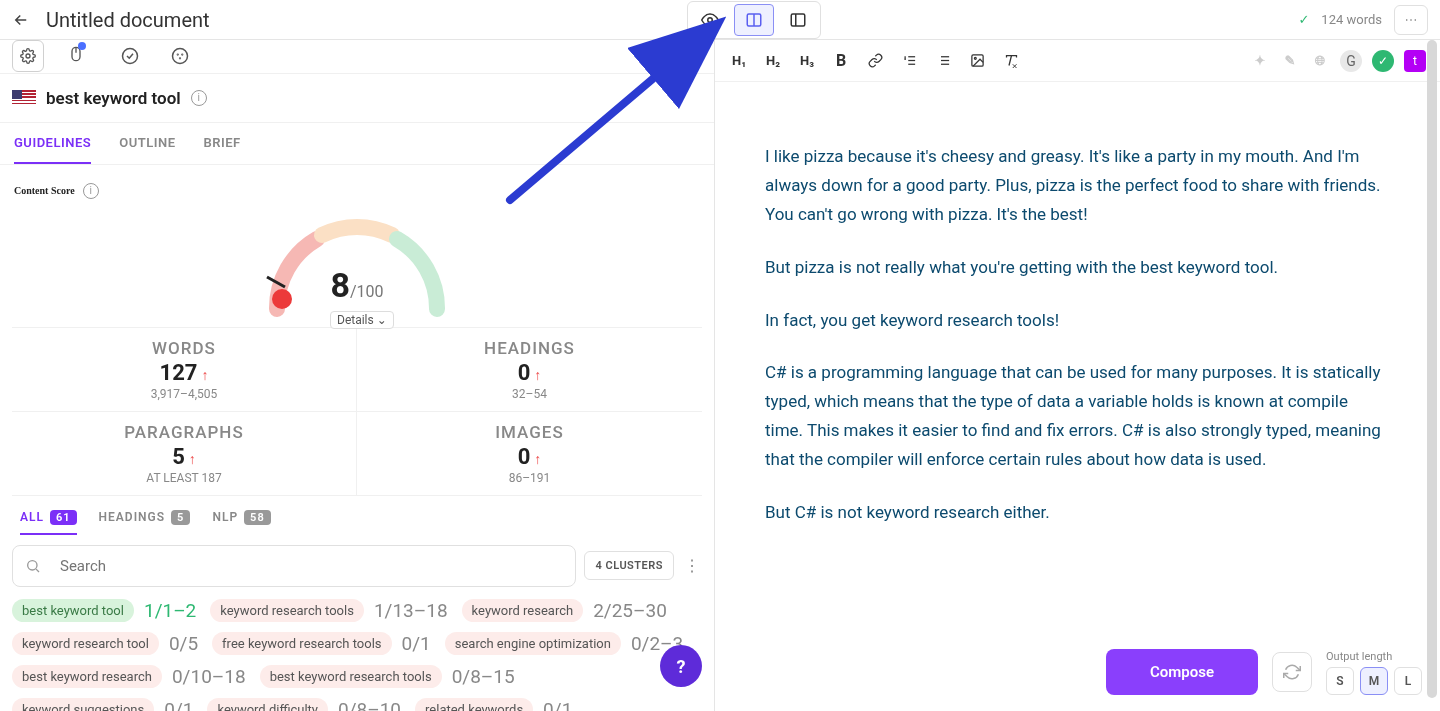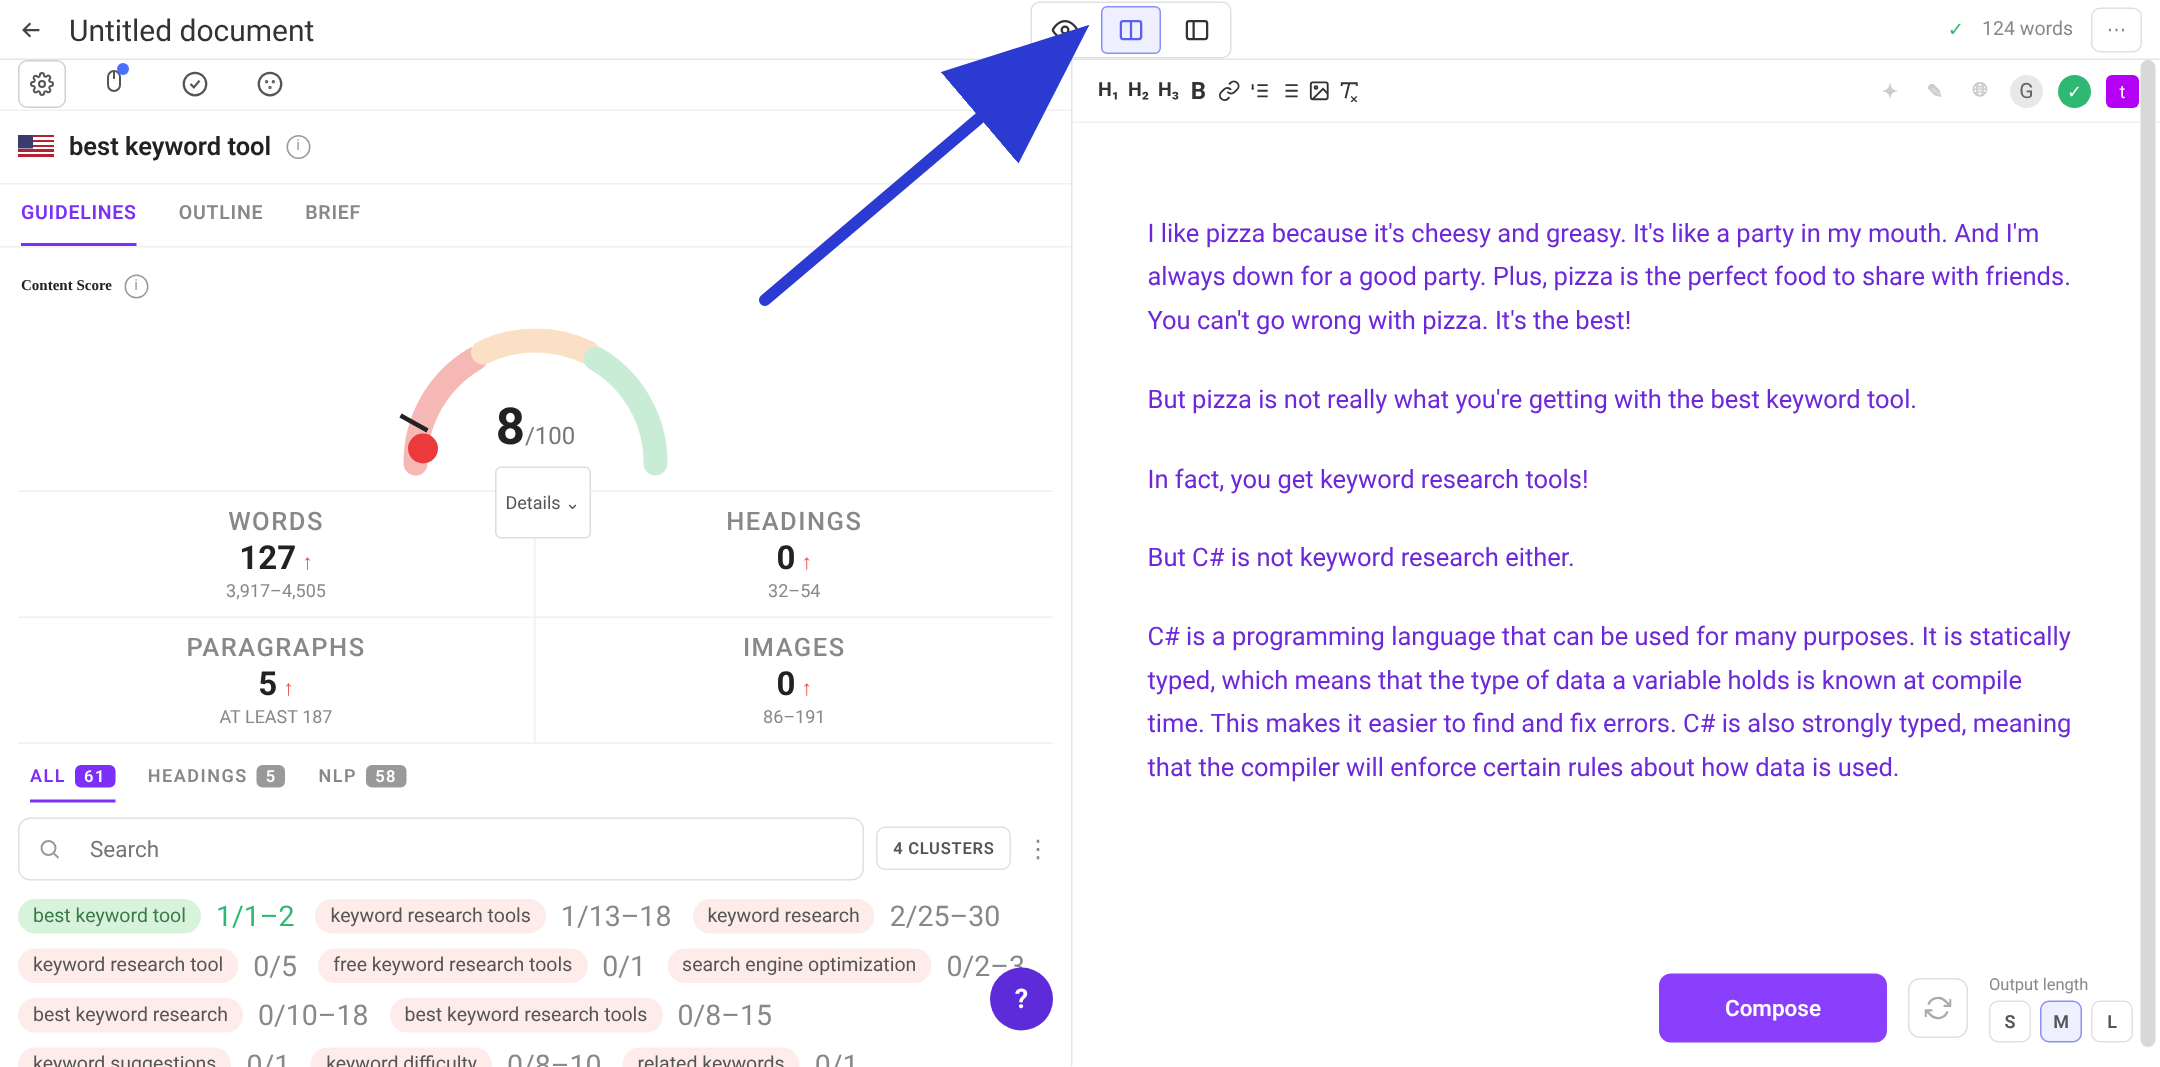--- a/index.html
+++ b/index.html
@@ -32,21 +32,21 @@
   .panel-tab { padding: 12px 0; font-size: 13px; font-weight: 600; letter-spacing: 0.5px; color: #888; cursor:pointer; border-bottom: 2px solid transparent; }
   .panel-tab.active { color: #7b2ff7; border-bottom-color: #7b2ff7; }
 
   .content-score-row { padding: 18px 14px 6px; display:flex; align-items:center; gap:8px;}
   .cs-label { font-size: 10px; font-weight: 700; color: #222; font-family: Liberation Serif, serif; }
 
   .gauge-wrap { display:flex; justify-content:center; padding: 4px 0 0; position: relative; }
   .score-value { position:absolute; top: 60px; left: 0; right: 0; text-align:center; }
   .score-num { font-size: 34px; font-weight: 700; color:#222;}
   .score-denom { font-size: 16px; color:#777; }
-  .details-btn { position:absolute; top: 106px; left: 330px; font-size: 12px; color:#555; border:1px solid #ddd; border-radius:4px; padding: 16px 6px; background:#fff; display:flex; align-items:flex-start; gap:3px; cursor:pointer; }
+  .details-btn { position:absolute; top: 106px; left: 330px; font-size: 12px; color:#555; border:1px solid #ddd; border-radius:4px; padding: 1px 6px; background:#fff; display:flex; align-items:flex-start; gap:3px; cursor:pointer; }
 
   .stats-grid { display:grid; grid-template-columns: 1fr 1fr; margin: 8px 12px 0; border:1px solid #f0f0f0; border-left:none; border-right:none;}
   .stat { padding: 10px; text-align:center; }
   .stat:nth-child(odd){ border-right:1px solid #f0f0f0;}
   .stat:nth-child(1),.stat:nth-child(2){ border-bottom:1px solid #f0f0f0;}
   .stat-label { font-size: 17px; letter-spacing: 1px; color:#888; font-weight:500;}
   .stat-value { font-size: 22px; font-weight:700; color:#222; margin-top:2px;}
   .stat-value .arrow { color:#ed4a4a; font-size:14px; margin-left:4px;}
   .stat-range { font-size: 12px; color:#888; margin-top:2px;}
 
@@ -64,30 +64,30 @@
 
   .chips { padding: 0 12px; display:flex; flex-wrap:wrap; gap:10px 14px; overflow-y:auto;}
   .chip { display:flex; align-items:center; gap:10px; font-size:13px;}
   .chip-label { background:#fdecea; color:#555; padding:4px 10px; border-radius:14px; white-space:nowrap;}
   .chip.done .chip-label{ background:#d8f3dc; color:#3a7a46;}
   .chip-count{ color:#888; font-size:19px; white-space:nowrap;}
   .chip-count.green{ color:#2eb872;}
 
   .right-panel { flex:1; display:flex; flex-direction:column; position:relative;}
   .editor-toolbar { height: 42px; display:flex; align-items:center; gap:14px; padding: 0 14px; border-bottom:1px solid #f0f0f0; justify-content:space-between;}
-  .et-left{display:flex; }
+  .et-left{display:flex; gap:14px; }
   .et-right{display:flex; gap:10px; align-items:center;}
   .tbtn { color:#333; font-size:13px; font-weight:700; cursor:pointer; display:flex; align-items:center; justify-content:center; min-width:20px;}
   .tbtn.fade{ color:#ccc;}
   .round { width:22px; height:22px; border-radius:50%; display:flex; align-items:center; justify-content:center;}
   .round.green{ background:#2eb872; color:#fff; font-size:12px;}
   .round.grey{ background:#e8e8e8; color:#666; font-size:14px;}
   .round.purple{ background:#b400f5; color:#fff; font-size:12px; border-radius:4px;}
 
-  .editor-body { flex:1; padding: 60px 50px 108px; overflow-y:auto; font-size:17px; line-height:1.7; color:#6d28d9;}
+  .editor-body { flex:1; padding: 60px 50px 108px; overflow-y:auto; font-size:17px; line-height:1.7; color:#0c4a6e;}
   .editor-body p{ margin-bottom: 24px;}
 
   .compose-bar { position:absolute; bottom:16px; right:18px; display:flex; align-items:center; gap:14px;}
   .compose-btn { background:#8a3ffc; color:#fff; font-weight:600; font-size:15px; border:none; border-radius:8px; padding: 14px 44px; cursor:pointer;}
   .refresh { border:1px solid #e0e0e0; border-radius:8px; width:40px; height:40px; display:flex; align-items:center; justify-content:center; color:#aaa;}
   .len-block{ font-size:11px; color:#888;}
   .len-opts{ display:flex; gap:6px; margin-top:4px;}
   .len-opt{ width:28px; height:28px; border:1px solid #e0e0e0; border-radius:6px; display:flex; align-items:center; justify-content:center; font-size:12px; font-weight:600; color:#555; cursor:pointer;}
   .len-opt.active{ border-color:#8a8ff5; background:#eef0ff;}
 
@@ -364,22 +364,22 @@
         <span class="round green">✓</span>
         <span class="round purple">t</span>
       </div>
     </div>
     <div class="scroll-shadow"></div>
 
     <div class="editor-body">
       <p>I like pizza because it's cheesy and greasy. It's like a party in my mouth. And I'm always down for a good party. Plus, pizza is the perfect food to share with friends. You can't go wrong with pizza. It's the best!</p>
       <p>But pizza is not really what you're getting with the best keyword tool.</p>
       <p>In fact, you get keyword research tools!</p>
+      <p>C# is a programming language that can be used for many purposes. It is statically typed, which means that the type of data a variable holds is known at compile time. This makes it easier to find and fix errors. C# is also strongly typed, meaning that the compiler will enforce certain rules about how data is used.</p>
       <p>But C# is not keyword research either.</p>
-      <p>C# is a programming language that can be used for many purposes. It is statically typed, which means that the type of data a variable holds is known at compile time. This makes it easier to find and fix errors. C# is also strongly typed, meaning that the compiler will enforce certain rules about how data is used.</p>
     </div>
 
     <div class="compose-bar">
       <button class="compose-btn">Compose</button>
       <div class="refresh">
         <svg width="18" height="18" viewBox="0 0 24 24" fill="none" stroke="#aaa" stroke-width="2">
             <polyline points="23 4 23 10 17 10"></polyline>
             <polyline points="1 20 1 14 7 14"></polyline>
             <path d="M3.51 9a9 9 0 0114.85-3.36L23 10M1 14l4.64 4.36A9 9 0 0020.49 15"></path>
           </svg>

